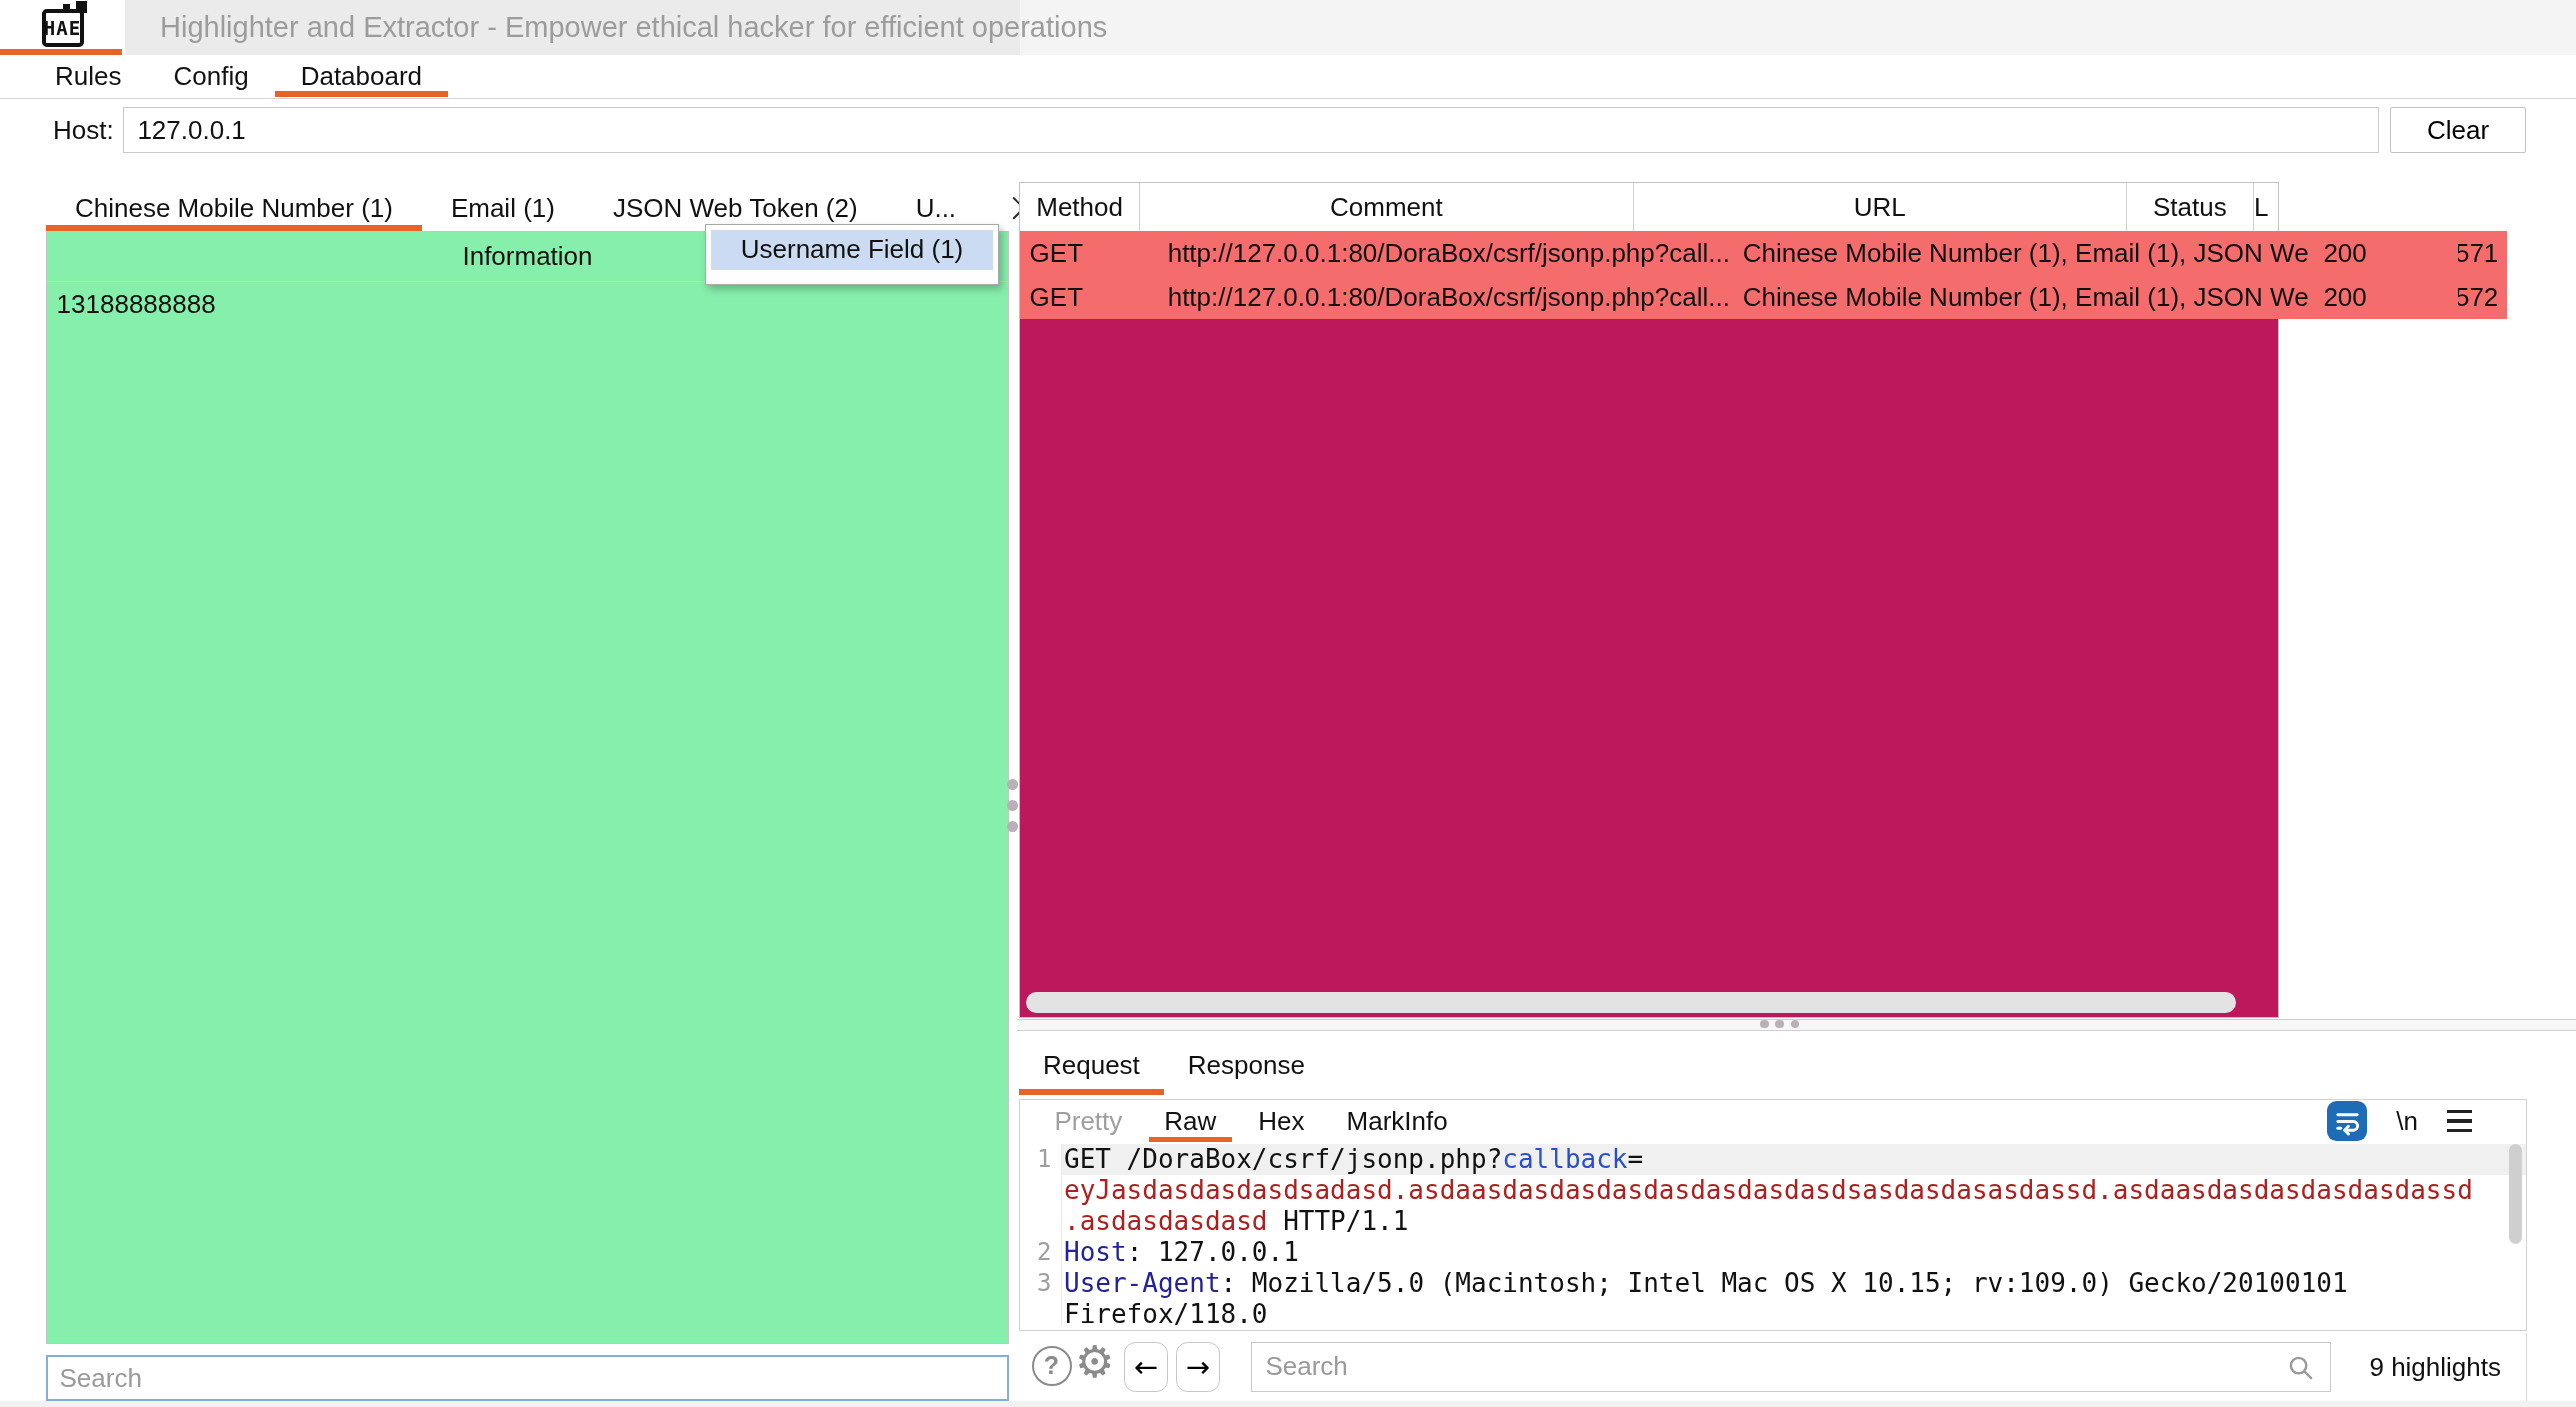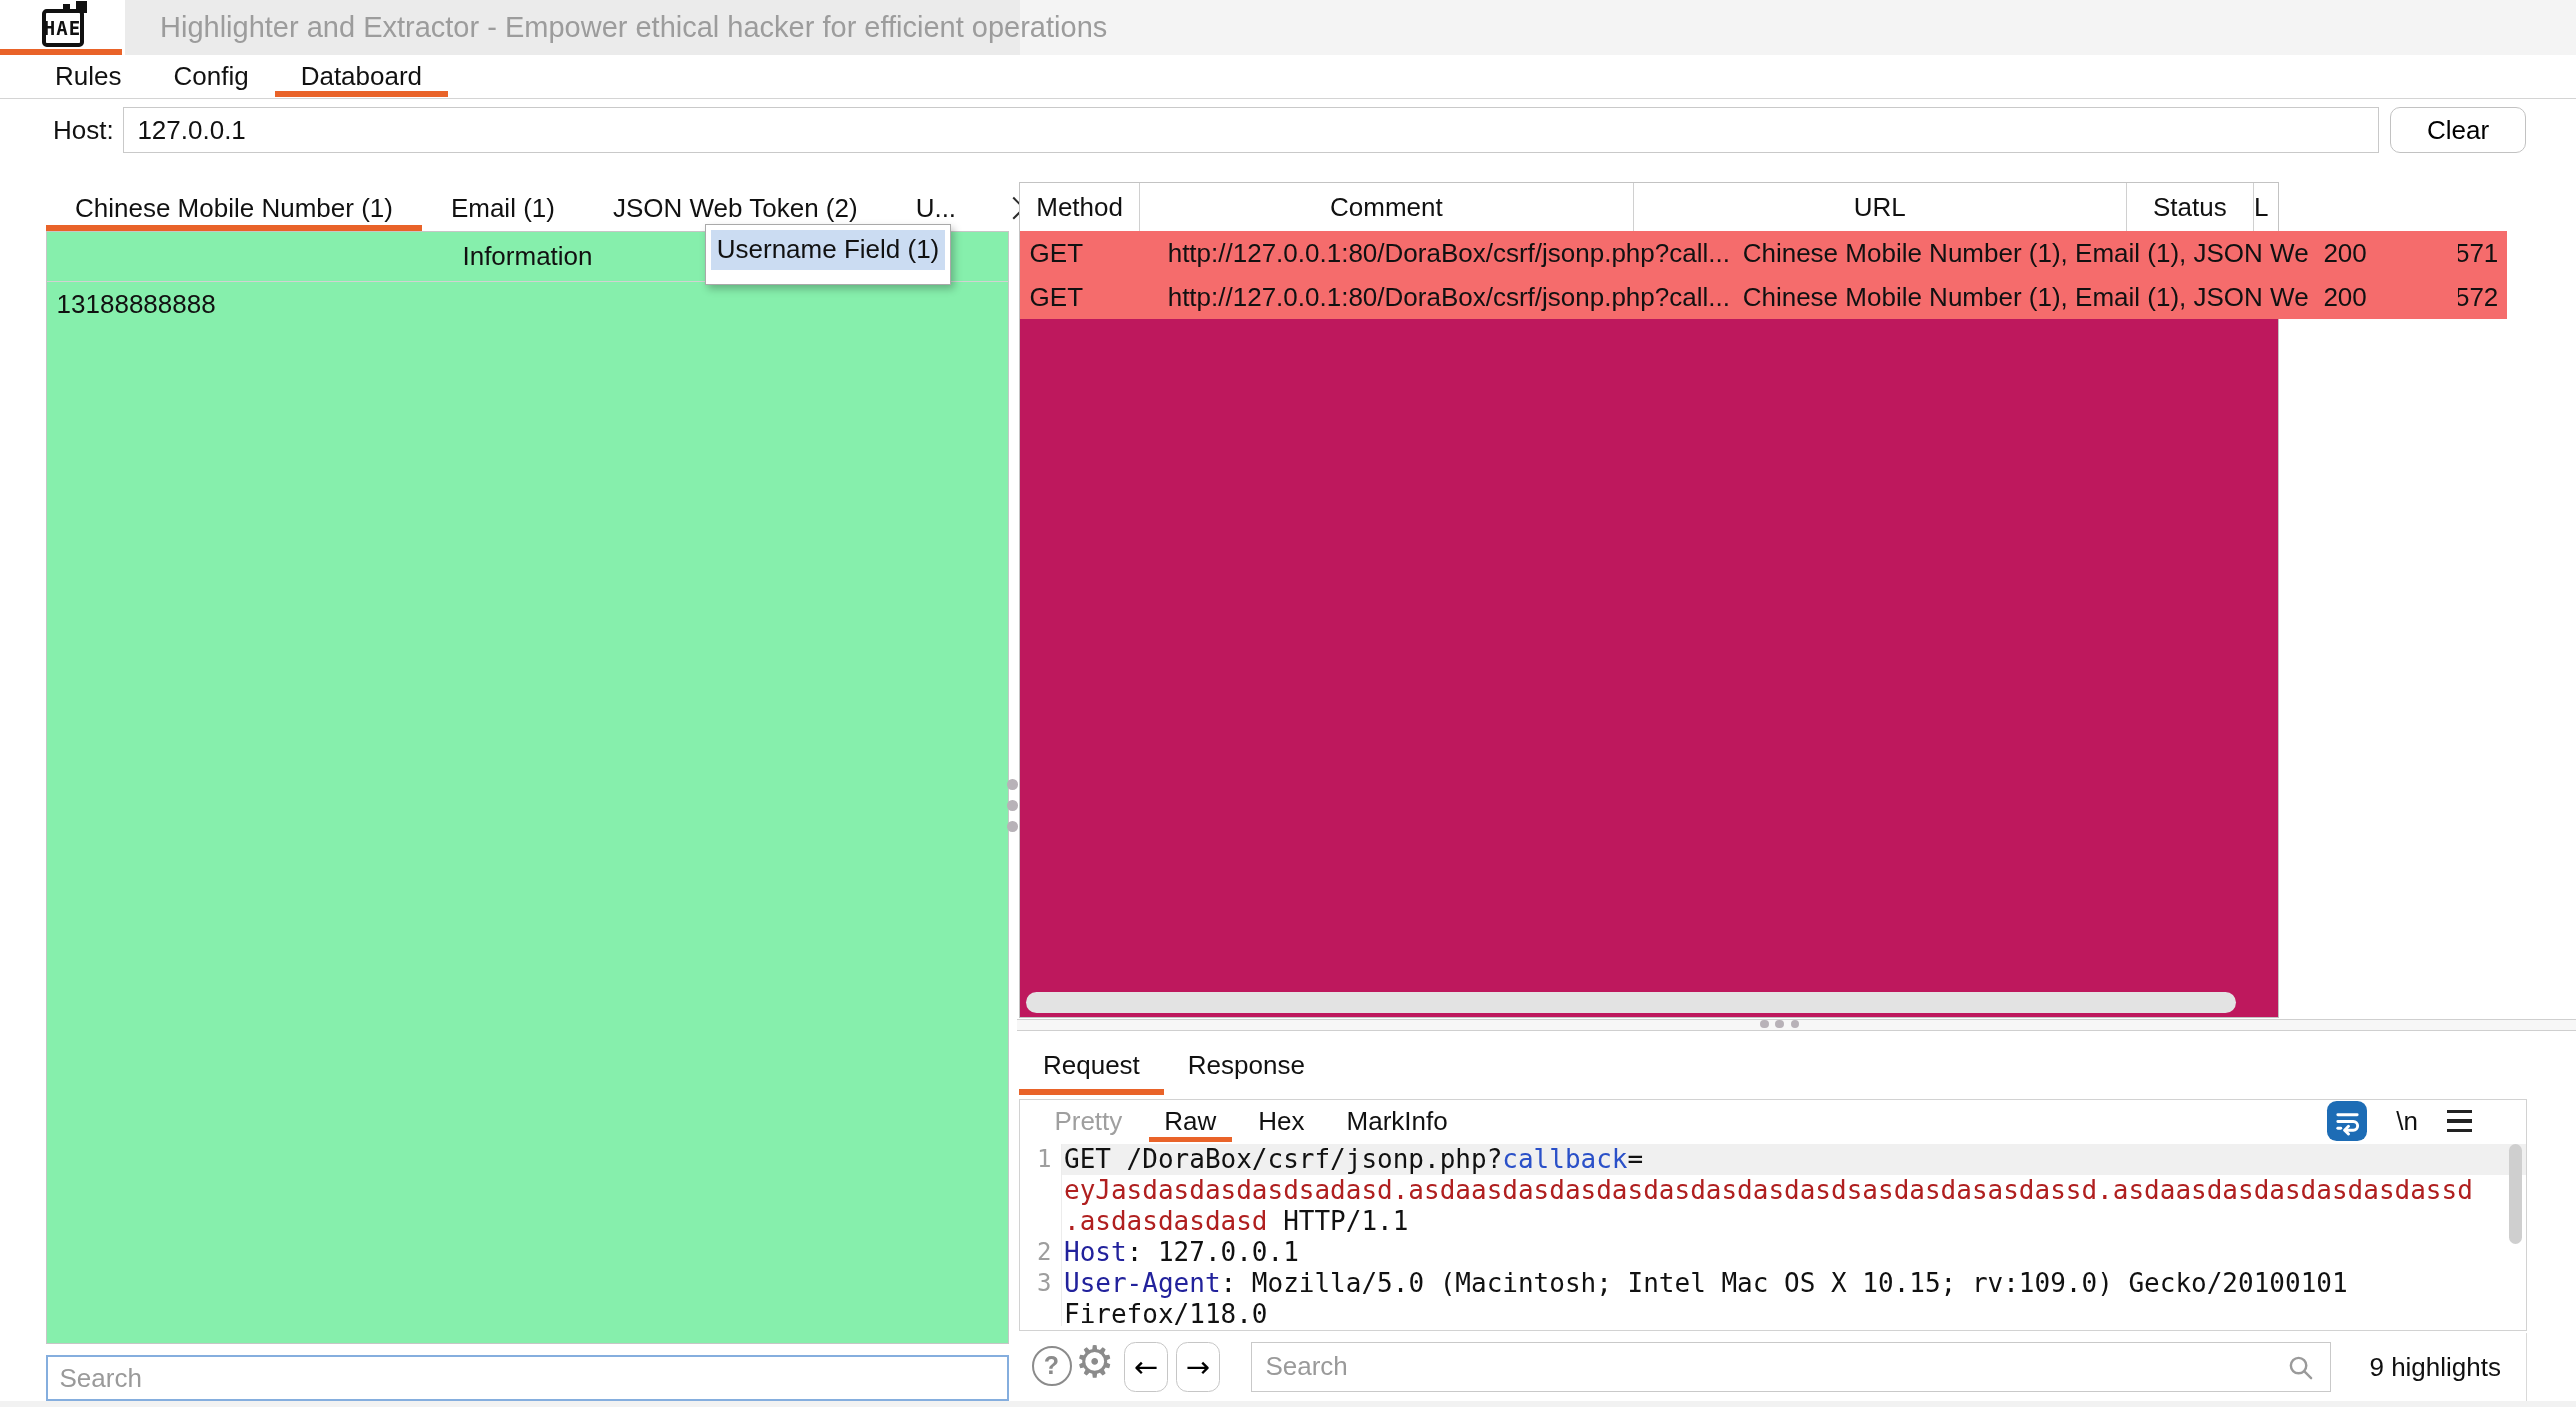--- a/index.html
+++ b/index.html
@@ -36,41 +36,41 @@
   .navbar{position:absolute;left:0;top:55px;width:2576px;height:44px;background:#fff;
           border-bottom:1.9px solid #d4d4d4;display:flex;padding-left:29px}
   .nav-tab{height:42px;padding:0 26px;display:flex;align-items:center;position:relative;white-space:nowrap}
   .nav-tab.active::after{content:"";position:absolute;left:0;bottom:0;width:100%;height:5.8px;background:var(--accent)}
 
   
   .host-label{position:absolute;left:53px;top:107px;height:46px;display:flex;align-items:center}
   .host-input{position:absolute;left:123px;top:107px;width:2256px;height:46px;border:1.9px solid var(--border);
               background:#fff;padding:0 13.4px;font:inherit;color:#111;outline:none}
   .clear-btn{position:absolute;left:2390px;top:107px;width:136px;height:46px;border:1.9px solid #c2c2c2;
-             border-radius:10px;background:#fff;font:inherit;display:flex;align-items:center;justify-content:center}
+             border-radius:2px;background:#fff;font:inherit;display:flex;align-items:center;justify-content:center}
 
   
   .left-tabs{position:absolute;left:46px;top:185px;height:46px;display:flex;align-items:center}
   .ltab{height:46px;padding:0 29px;display:flex;align-items:center;position:relative;white-space:nowrap}
   .ltab.active::after{content:"";position:absolute;left:0;bottom:0;width:100%;height:5.8px;background:var(--accent)}
   .chev{width:16.3px;height:16.3px;border-right:2.9px solid #2b2b2b;border-bottom:2.9px solid #2b2b2b;display:inline-block}
   .chev-right{transform:rotate(-45deg);margin-left:21px}
   .chev-down{transform:rotate(45deg) translateY(-3.8px);margin-left:29px}
 
   .left-table{position:absolute;left:46px;top:231px;width:963px;height:1113px;
               border:1.9px solid #c6c6c6;background:#86efac}
   .left-table-header{height:50px;border-bottom:1.9px solid #d2d2d2;display:flex;align-items:center;justify-content:center}
   .left-row{height:44px;display:flex;align-items:center;padding:0 9.6px}
 
   .left-search{position:absolute;left:46px;top:1355px;width:963px;height:46px;border:2.9px solid #85aede;
                padding:0 11.5px;font:inherit;outline:none}
   input::placeholder{color:#9a9a9a}
 
   
-  .dropdown{position:absolute;left:705px;top:224px;width:246px;height:61px;background:#fff;
+  .dropdown{position:absolute;left:705px;top:224px;width:294px;height:61px;background:#fff;
             border:1.9px solid #a9a9a9;box-shadow:2.9px 3.8px 7.7px rgba(0,0,0,.25);padding:4.8px 4.8px 0 4.8px;z-index:5}
   .dropdown-item{height:40px;background:var(--blue-item);display:flex;align-items:center;justify-content:center;white-space:nowrap}
 
   
   .v-splitter{position:absolute;left:1007px;top:779px;display:flex;flex-direction:column;gap:10.5px;align-items:center}
   .v-splitter .dot, .h-dots .dot{width:10.5px;height:10.5px;border-radius:50%;background:#b8b2b8}
   .h-splitter{position:absolute;left:1017px;top:1019px;width:1559px;height:11.5px;background:#f7f7f7;
               border-top:1.9px solid #cfcfcf;border-bottom:1.9px solid #cfcfcf}
   .h-dots{position:absolute;left:743px;top:0;height:7.7px;display:flex;gap:6.7px;align-items:center}
   .h-dots .dot{width:8.6px;height:8.6px}

